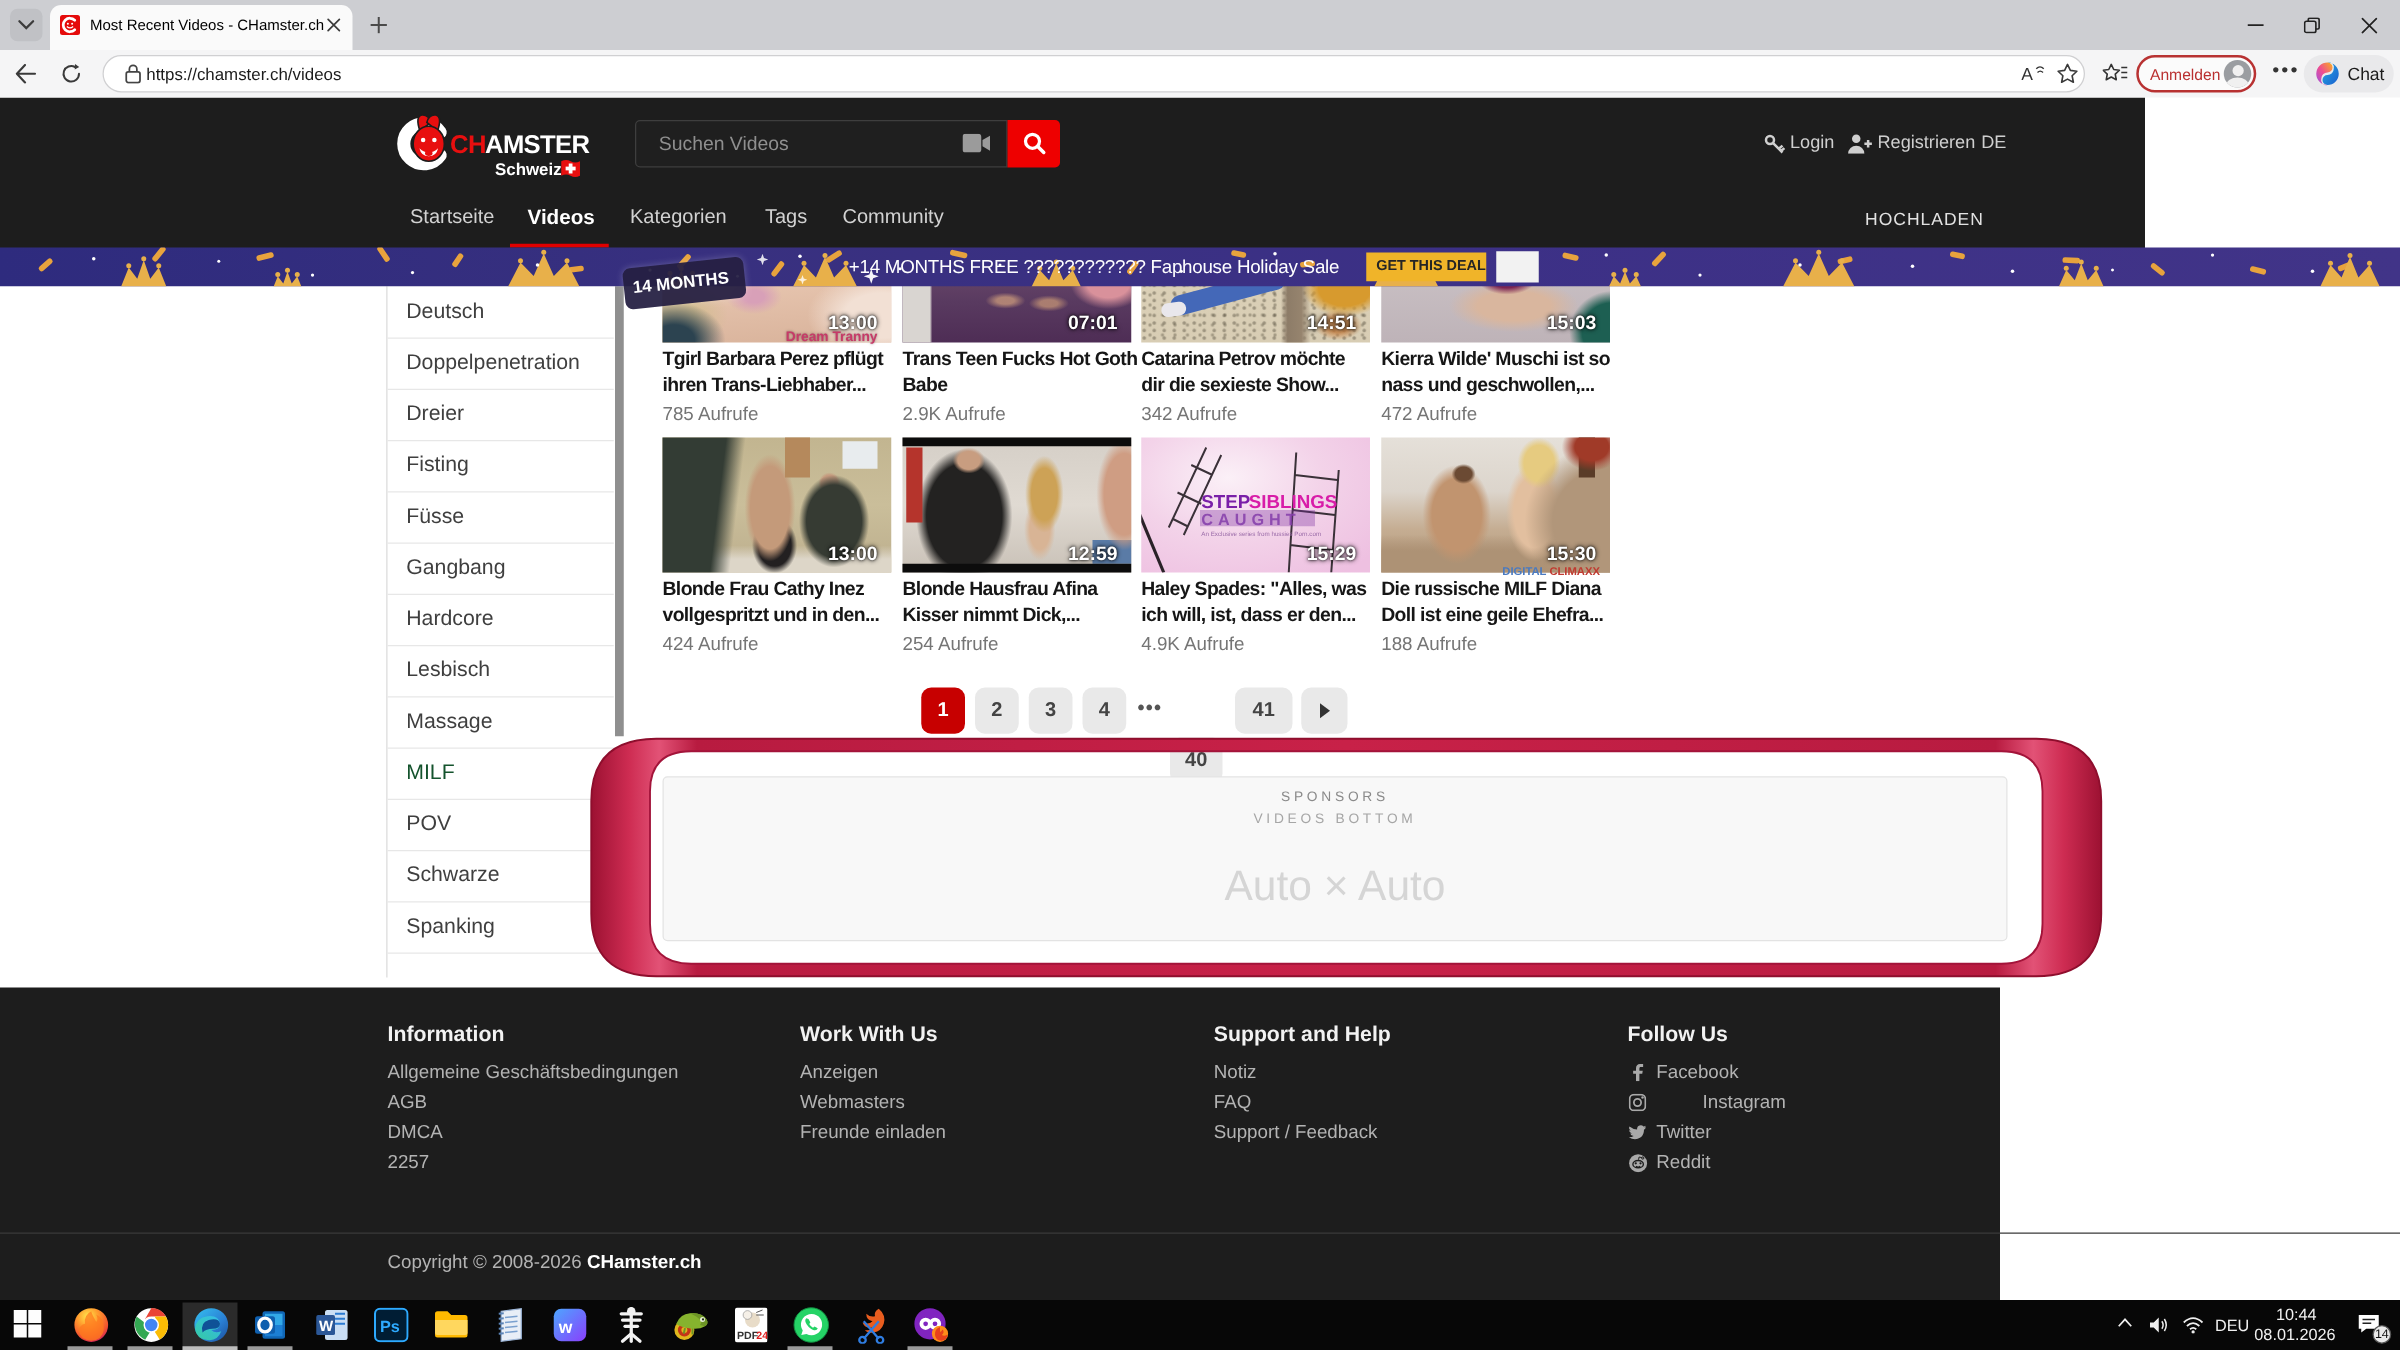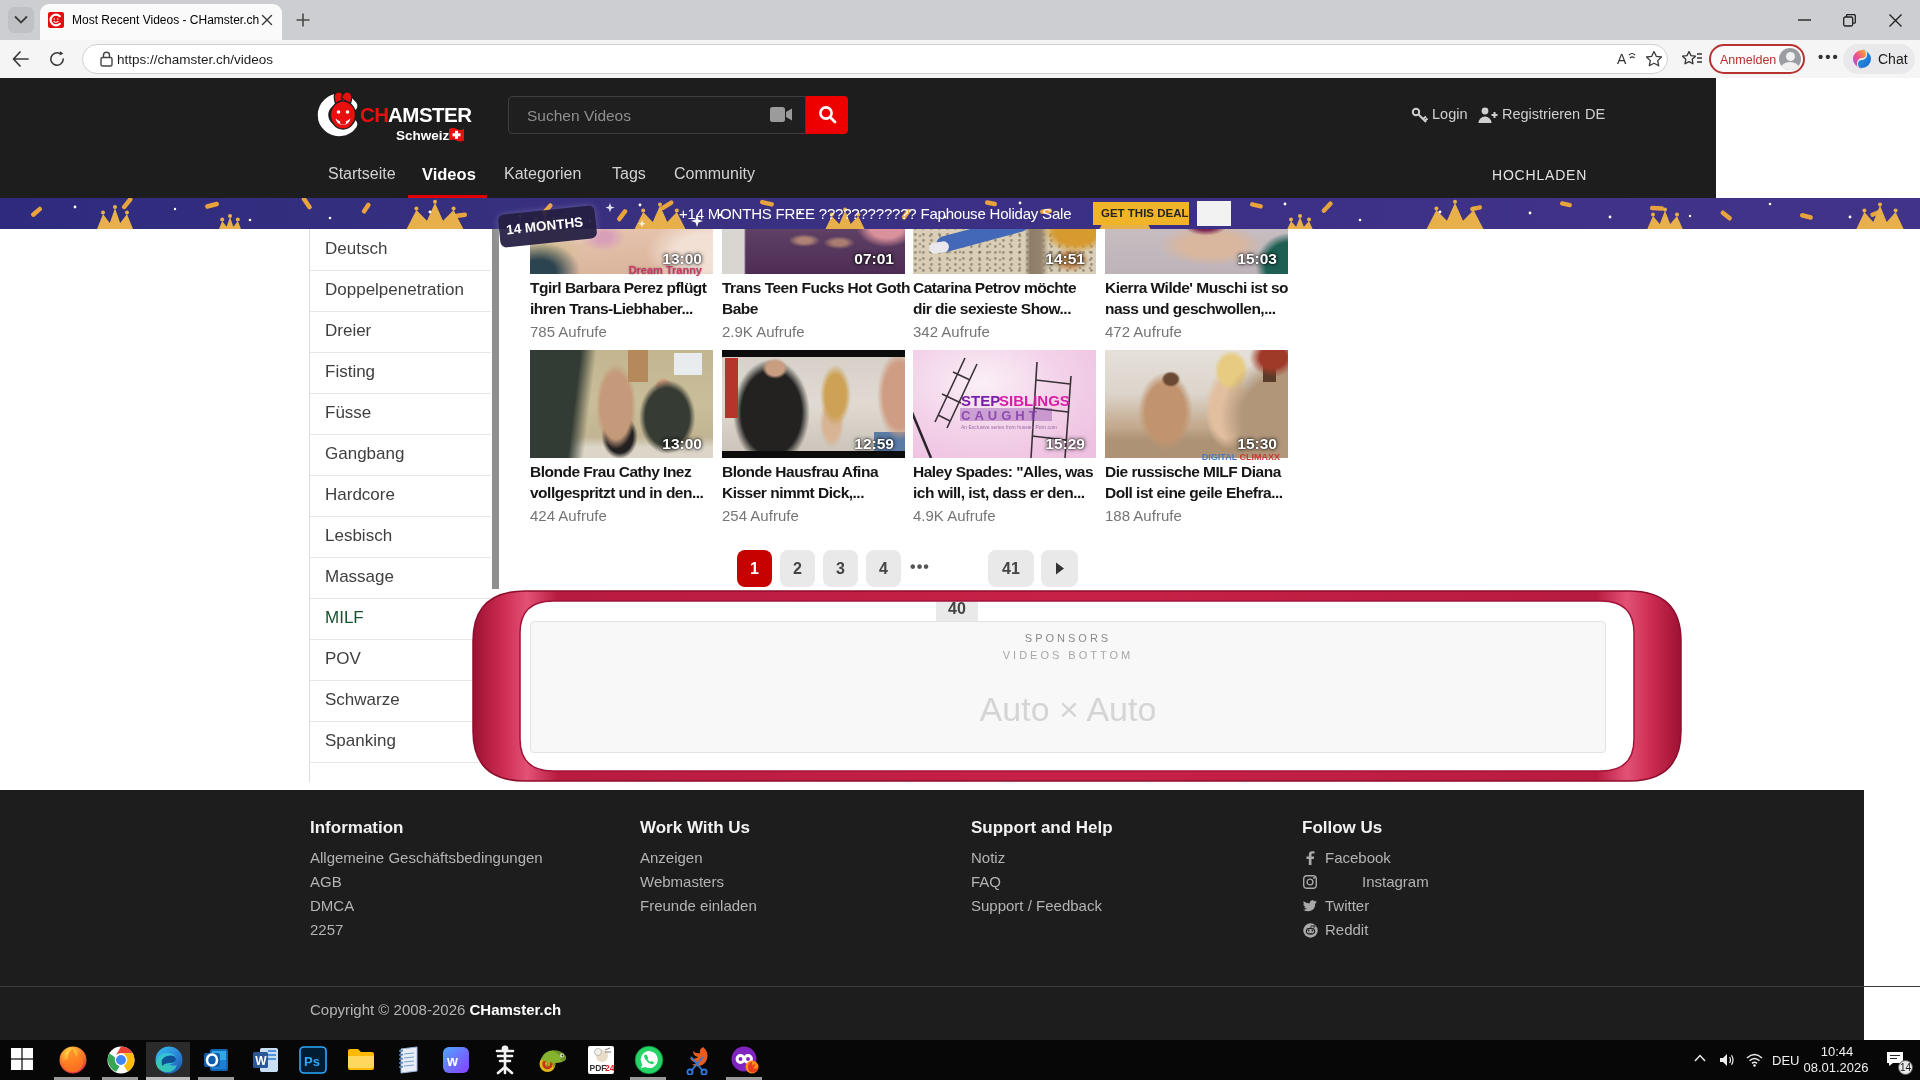--- a/index.html
+++ b/index.html
@@ -8,21 +8,21 @@
 .abs { position:absolute; }
 #stage { position:relative; width:1920px; height:1080px; }
 
 #tabbar { left:0; top:0; width:1920px; height:40px; background:#cdced2; z-index:50; }
 #toolbar { left:0; top:40px; width:1920px; height:38px; background:#f5f5f6; z-index:50; }
 
 #siteheader { left:0; top:78px; width:1716px; height:122px; background:#1d1d1d; z-index:30;padding-left:36px; }
 #banner { left:0; top:198px; width:1920px; height:31px; z-index:40;
   background:linear-gradient(90deg,#2e2b7e,#38307f 30%,#3c3086 60%,#413488); overflow:visible; }
 #content { left:0; top:229px; width:1920px; height:561px; background:#fff; z-index:10; }
-#footer { left:0; top:790px; width:1864px; height:250px; background:#1d1d1d; z-index:10; }
+#footer { left:0; top:790px; width:1600px; height:250px; background:#1d1d1d; z-index:10; }
 #taskbar { left:0; top:1040px; width:1920px; height:40px; background:#070707; z-index:60; }
 .thumb { width:183px; height:108px; }
 .tstamp { width:172px; text-align:right; font-size:15.5px; font-weight:bold; color:#fff;
   text-shadow:0 0 4px rgba(0,0,0,.9), 0 0 2px rgba(0,0,0,.9); }
 .vtitle { font-size:15.5px; font-weight:bold; color:#161616; line-height:21px; letter-spacing:-0.5px; white-space:nowrap; }
 .vviews { font-size:15px; color:#757575; }
 .fh { font-size:17px; font-weight:bold; color:#f2f2f2; }
 .fl { font-size:15px; color:#b3b3b3; }
 
 .t1 { background:

